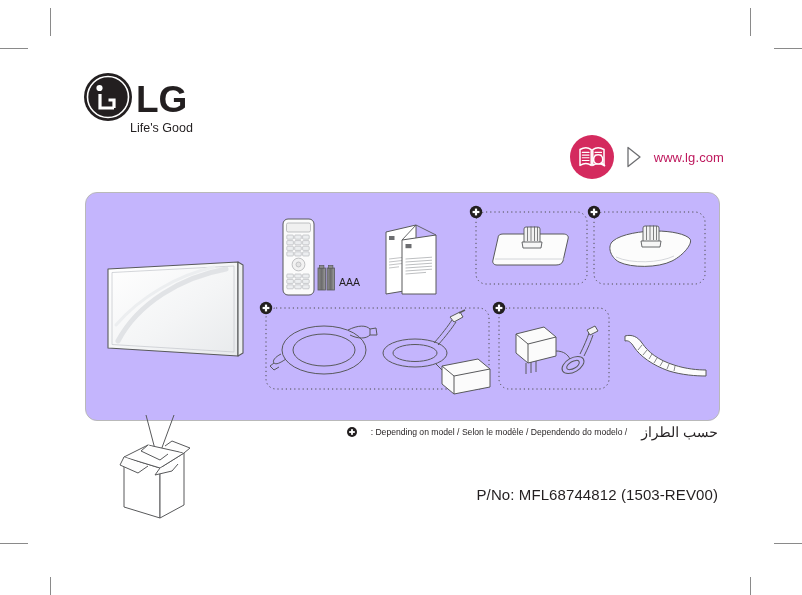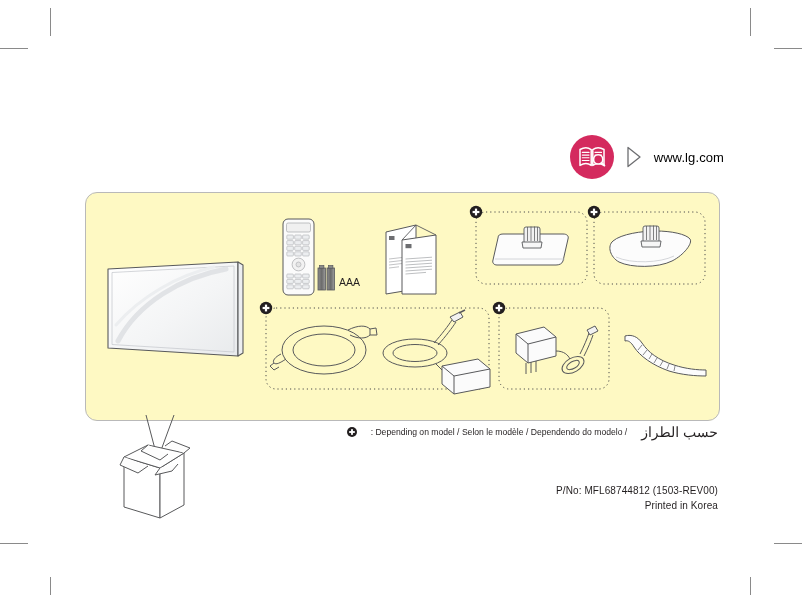--- a/index.html
+++ b/index.html
@@ -72,34 +72,34 @@
     width: 44px;
     height: 44px;
     border-radius: 50%;
     display: flex;
     align-items: center;
     justify-content: center;
   }
   .play-tri { width: 16px; height: 22px; }
   .web-url {
     font-size: 13px;
-    color: #000000;
+    color: #be185d;
     letter-spacing: 0.1px;
   }
 
   
   .panel {
     position: absolute;
     left: 85px;
     top: 192px;
     width: 633px;
     height: 227px;
     border: 1px solid #b9b9b9;
     border-radius: 12px;
-    background: #fef9c3;
+    background: #c4b5fd;
   }
   .panel-svg { display: block; }
 
   
   .box-art {
     position: absolute;
     left: 108px;
     top: 415px;
     width: 110px;
     height: 105px;
@@ -124,39 +124,53 @@
 
   
   .footer {
     position: absolute;
     right: 84px;
     top: 484px;
     text-align: right;
     line-height: 1.45;
   }
   .footer div {
-    font-size: 10px;
+    font-size: 15px;
     color: #231f20;
     letter-spacing: 0.1px;
   }
 </style>
 </head>
 <body>
 
 <div class="crop crop-v" style="left:50px; top:8px;"></div>
 <div class="crop crop-v" style="left:750px; top:8px;"></div>
 <div class="crop crop-h" style="left:0px; top:48px;"></div>
 <div class="crop crop-h" style="left:774px; top:48px;"></div>
 <div class="crop crop-h" style="left:0px; top:543px;"></div>
 <div class="crop crop-h" style="left:774px; top:543px;"></div>
 <div class="crop crop-v" style="left:50px; top:577px;"></div>
 <div class="crop crop-v" style="left:750px; top:577px;"></div>
 
 <div class="header">
 
+  <div class="logo-wrap">
+    <svg class="logo-svg" width="130" height="66" viewBox="0 0 130 66" xmlns="http://www.w3.org/2000/svg">
+
+      <circle cx="30" cy="25" r="24" fill="#231f20"></circle>
+      <circle cx="30" cy="25" r="20.5" fill="none" stroke="#ffffff" stroke-width="1.6"></circle>
+      <circle cx="21.5" cy="16" r="3.1" fill="#ffffff"></circle>
+      <path d="M22 22 L22 36 L36 36" fill="none" stroke="#ffffff" stroke-width="3.2" stroke-linecap="butt"></path>
+      <path d="M36 36 L36 28 L30.5 28" fill="none" stroke="#ffffff" stroke-width="3.2" stroke-linecap="butt"></path>
+
+      <text x="58" y="40" font-family="'Liberation Sans', sans-serif" font-size="37" font-weight="bold" fill="#231f20" letter-spacing="0">LG</text>
+
+      <text x="52" y="60" font-family="'Liberation Sans', sans-serif" font-size="12.5" fill="#231f20">Life's Good</text>
+    </svg>
+  </div>
 
 
   <div class="web-row">
     <div class="badge-circle" style="background:#d42a5e;">
       <svg width="28" height="24" viewBox="0 0 28 24" xmlns="http://www.w3.org/2000/svg">
 
         <path d="M2 4.5 C6 2.2 10 2.2 13.2 4.6 L13.2 20.4 C10 18.1 6 18.1 2 20.4 Z" fill="none" stroke="#ffffff" stroke-width="1.5" stroke-linejoin="round"></path>
         <path d="M26 4.5 C22 2.2 18 2.2 14.8 4.6 L14.8 20.4 C18 18.1 22 18.1 26 20.4 Z" fill="none" stroke="#ffffff" stroke-width="1.5" stroke-linejoin="round"></path>
         <g stroke="#ffffff" stroke-width="1.1" stroke-linecap="round">
           <line x1="4.3" y1="7.4" x2="11" y2="7.4"></line>
@@ -401,14 +415,13 @@
     <circle cx="6" cy="6" r="6" fill="#231f20"></circle>
     <rect x="2.6" y="4.9" width="6.8" height="2.2" fill="#ffffff"></rect>
     <rect x="4.9" y="2.6" width="2.2" height="6.8" fill="#ffffff"></rect>
   </svg>
   <span>: Depending on model / Selon le modèle / Dependendo do modelo /</span>
   <span class="legend-ar">حسب الطراز</span>
 </div>
 
 <div class="footer">
   <div>P/No: MFL68744812 (1503-REV00)</div>
-  <div>Printed in Korea</div>
 </div>
 
 </body></html>

